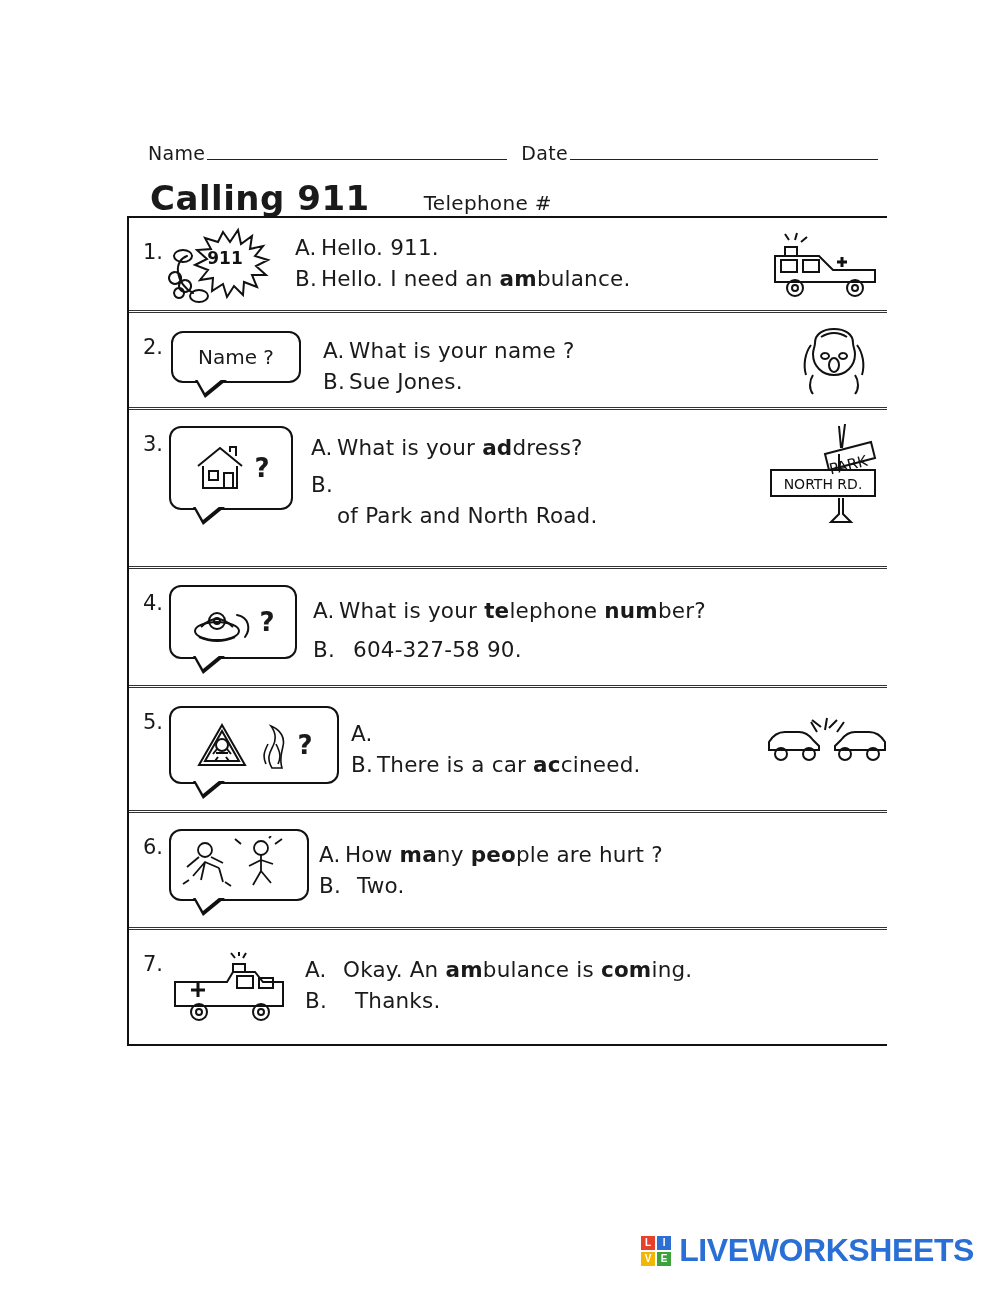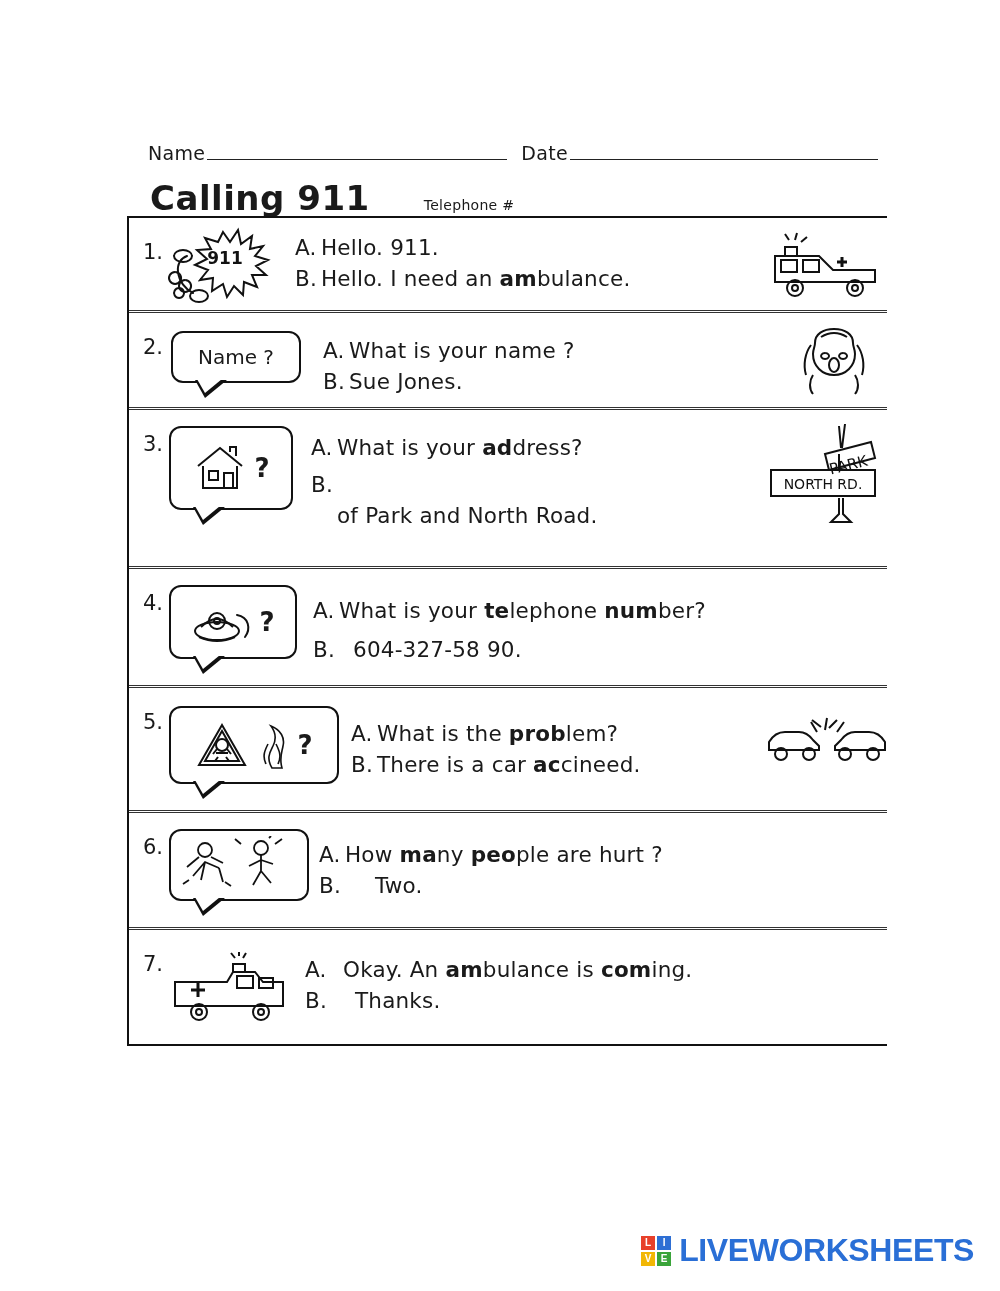--- a/index.html
+++ b/index.html
@@ -55,21 +55,21 @@
     align-items: baseline;
     text-align: right;
   }
   .title {
     font-size: 34px;
     font-weight: 700;
     letter-spacing: .5px;
     font-family: "DejaVu Sans", sans-serif;
   }
   .subtitle {
-    font-size: 14px;
+    font-size: 20px;
     margin-left: 54px;
     letter-spacing: .3px;
   }
 
   
   .table {
     position: absolute;
     left: 127px;
     top: 216px;
     width: 760px;
@@ -393,21 +393,20 @@
               <path d="M19 48 c-6-10-2-16 1-22 c3-6 4-12-2-20 c10 4 14 12 12 20 c-1 6-4 12-1 22z"></path>
               <path d="M13 44 c-4-8-1-14 2-20 M25 44 c4-8 1-14-2-20"></path>
             </g>
           </svg>
           <span class="qm">?</span>
         </div>
       </div>
       <div class="lines">
         <div class="line">
           <span class="ab">A.</span>
-          <span class="txt"><span>What is the </span><b>prob</b><span>lem?</span></span>
         </div>
         <div class="line">
           <span class="ab">B.</span>
           <span class="txt"><span>There is a car </span><b>ac</b><span>ci</span><span>need.</span></span>
         </div>
       </div>
       <div class="art" style="margin:16px 0 0 2px">
         <svg class="draw" width="120" height="56" viewBox="0 0 120 56">
           <g fill="none" stroke="#111" stroke-width="2">
             <path d="M2 38 v-8 q6-10 16-10 h14 q8 0 14 8 l6 6 v4z"></path>
@@ -438,21 +437,21 @@
           </svg>
         </div>
       </div>
       <div class="lines">
         <div class="line">
           <span class="ab">A.</span>
           <span class="txt" style=""><span>How </span><b>ma</b><span>ny </span><b>peo</b><span>ple are hurt ?</span></span>
         </div>
         <div class="line">
           <span class="ab">B.</span>
-          <span class="txt" style="margin-left:30px">Two.</span>
+          <span class="txt" style="margin-left:12px">Two.</span>
         </div>
       </div>
     </div>
 
     <div class="row r7" style="min-height:100px">
       <div class="num">7.</div>
       <div class="art" style="padding:14px 0 0 6px">
         <svg class="draw" width="122" height="74" viewBox="0 0 122 74">
           <g fill="none" stroke="#111" stroke-width="2">
             <path d="M6 54 V30 h52 l6-10 h22 l8 10 h20 v24z"></path>

